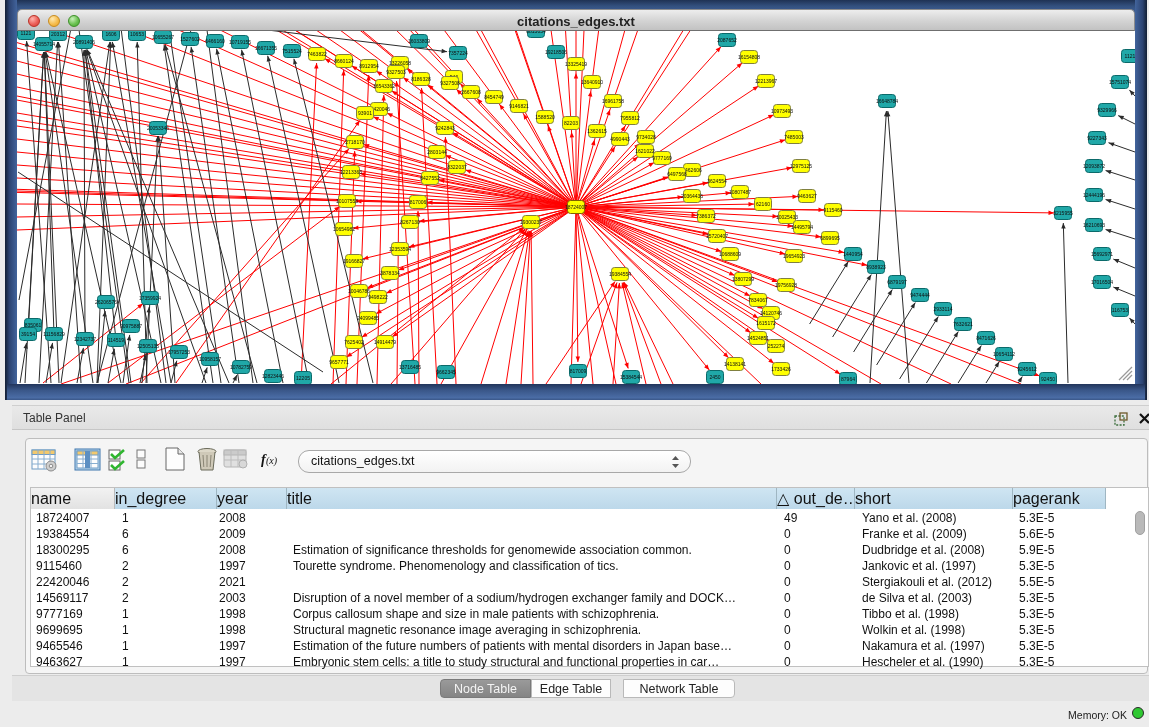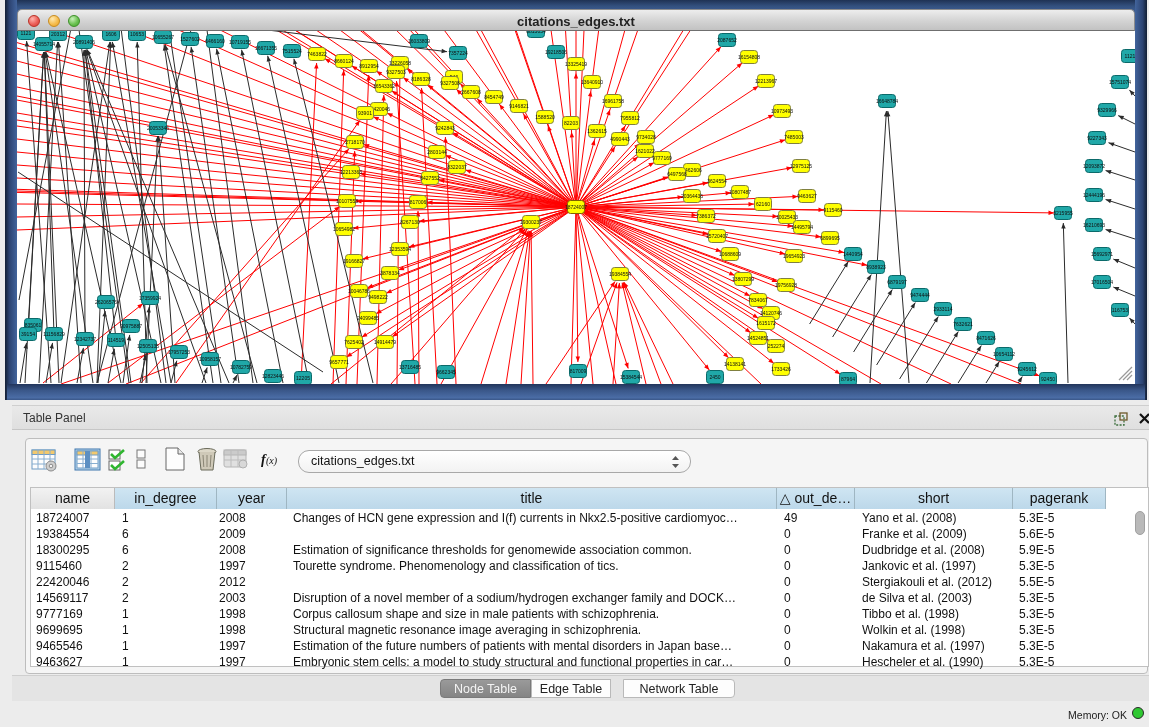--- a/index.html
+++ b/index.html
@@ -10,21 +10,21 @@
 .sideL{position:absolute;left:0;top:0;width:11px;height:100%;background:linear-gradient(90deg,#182741 0,#2c4371 30%,#42649c 100%)}
 .sideR{position:absolute;right:0;top:0;width:11px;height:100%;background:linear-gradient(270deg,#182741 0,#2c4371 30%,#42649c 100%)}
 .botband{position:absolute;left:1px;right:1px;top:384px;height:16px;background:linear-gradient(180deg,#22355b 0,#3a5789 40%,#4a6ca5 85%,#3a5789 100%)}
 .tp{position:absolute;left:12px;top:400px;width:1149px;height:327px;background:#ececec}
 .tphead{position:absolute;left:0;top:5px;width:1149px;height:25px;background:linear-gradient(180deg,#e9e9e9,#dfdfdf);border-top:1px solid #cfcfcf;border-bottom:1px solid #c6c6c6}
 .tphead span{position:absolute;left:11px;top:5px;font-size:12px;color:#333}
 .panel{position:absolute;left:13px;top:38px;width:1123px;height:236px;background:#f5f5f5;border:1px solid #bdbdbd;border-radius:4px}
 .toolbar{position:absolute;left:0;top:0;width:100%;height:44px}
 .combo{position:absolute;left:272px;top:11px;width:393px;height:23px;background:linear-gradient(180deg,#ffffff,#f2f2f2);border:1px solid #a8a8a8;border-radius:11px;font-size:12.5px;color:#111;line-height:21px;padding-left:12px}
 .table{position:absolute;left:4px;top:48px;width:1119px;height:180px;background:#fff;border:1px solid #c0c0c0}
-.hdr{position:absolute;left:0;top:0;height:21px;border-right:1px solid #9fb6c2;background:linear-gradient(180deg,#cfe5f2,#bcd8ea);font-size:14px;text-align:center;line-height:21px;color:#111}
+.hdr{position:absolute;left:0;top:0;height:21px;border-right:1px solid #9fb6c2;background:linear-gradient(180deg,#cfe5f2,#bcd8ea);font-size:16px;line-height:21px;color:#111}
 .hdr.gray{background:linear-gradient(180deg,#f2f2f2,#e2e2e2);border-right:1px solid #bbb}
 .row{position:absolute;height:16px;font-size:12px;line-height:16px;color:#111;white-space:nowrap}
 .cell{position:absolute;top:0;height:16px;overflow:hidden}
 .tabs{position:absolute;left:0;top:275px;width:1149px;height:26px;background:#e4e4e4;border-top:1px solid #cfcfcf}
 .tab{position:absolute;top:3px;height:19px;font-size:12.5px;line-height:19px;text-align:center;background:#fdfdfd;border:1px solid #b9b9b9;color:#222}
 .status{position:absolute;left:0;top:301px;width:1149px;height:26px;background:#ececec}
 .rstrip{position:absolute;left:1141px;top:3px;width:7px;height:324px;background:linear-gradient(90deg,#7e7e7e,#a2a2a2);border-left:1px solid #6a6a6a}
 </style></head><body>
 <div class="win">
   <div class="titlebar">
@@ -762,21 +762,20 @@
       <div class="hdr" style="left:84px;width:102px">in_degree</div>
       <div class="hdr" style="left:186px;width:70px">year</div>
       <div class="hdr" style="left:256px;width:490px">title</div>
       <div class="hdr" style="left:746px;width:78px">△&nbsp;out_de…</div>
       <div class="hdr" style="left:824px;width:158px">short</div>
       <div class="hdr" style="left:982px;width:93px">pagerank</div>
       <div class="row" style="left:0;top:22px;width:1090px">
           <span class="cell" style="left:5px;width:80px">18724007</span>
           <span class="cell" style="left:91px;width:95px">1</span>
           <span class="cell" style="left:188px;width:68px">2008</span>
-          <span class="cell" style="left:262px;width:484px">Changes of HCN gene expression and I(f) currents in Nkx2.5-positive cardiomyoc…</span>
           <span class="cell" style="left:753px;width:70px">49</span>
           <span class="cell" style="left:831px;width:155px">Yano et al. (2008)</span>
           <span class="cell" style="left:988px;width:90px">5.3E-5</span>
         </div>
       <div class="row" style="left:0;top:38px;width:1090px">
           <span class="cell" style="left:5px;width:80px">19384554</span>
           <span class="cell" style="left:91px;width:95px">6</span>
           <span class="cell" style="left:188px;width:68px">2009</span>
           <span class="cell" style="left:753px;width:70px">0</span>
           <span class="cell" style="left:831px;width:155px">Franke et al. (2009)</span>
@@ -796,21 +795,21 @@
           <span class="cell" style="left:91px;width:95px">2</span>
           <span class="cell" style="left:188px;width:68px">1997</span>
           <span class="cell" style="left:262px;width:484px">Tourette syndrome. Phenomenology and classification of tics.</span>
           <span class="cell" style="left:753px;width:70px">0</span>
           <span class="cell" style="left:831px;width:155px">Jankovic et al. (1997)</span>
           <span class="cell" style="left:988px;width:90px">5.3E-5</span>
         </div>
       <div class="row" style="left:0;top:86px;width:1090px">
           <span class="cell" style="left:5px;width:80px">22420046</span>
           <span class="cell" style="left:91px;width:95px">2</span>
-          <span class="cell" style="left:188px;width:68px">2012</span>
+          <span class="cell" style="left:188px;width:68px">2021</span>
           <span class="cell" style="left:753px;width:70px">0</span>
           <span class="cell" style="left:831px;width:155px">Stergiakouli et al. (2012)</span>
           <span class="cell" style="left:988px;width:90px">5.5E-5</span>
         </div>
       <div class="row" style="left:0;top:102px;width:1090px">
           <span class="cell" style="left:5px;width:80px">14569117</span>
           <span class="cell" style="left:91px;width:95px">2</span>
           <span class="cell" style="left:188px;width:68px">2003</span>
           <span class="cell" style="left:262px;width:484px">Disruption of a novel member of a sodium/hydrogen exchanger family and DOCK…</span>
           <span class="cell" style="left:753px;width:70px">0</span>
@@ -841,21 +840,21 @@
           <span class="cell" style="left:188px;width:68px">1997</span>
           <span class="cell" style="left:262px;width:484px">Estimation of the future numbers of patients with mental disorders in Japan base…</span>
           <span class="cell" style="left:753px;width:70px">0</span>
           <span class="cell" style="left:831px;width:155px">Nakamura et al. (1997)</span>
           <span class="cell" style="left:988px;width:90px">5.3E-5</span>
         </div>
       <div class="row" style="left:0;top:166px;width:1090px">
           <span class="cell" style="left:5px;width:80px">9463627</span>
           <span class="cell" style="left:91px;width:95px">1</span>
           <span class="cell" style="left:188px;width:68px">1997</span>
-          <span class="cell" style="left:262px;width:484px">Embryonic stem cells: a model to study structural and functional properties in car…</span>
+          <span class="cell" style="left:262px;width:484px">Embryonic stem cells: a title to study structural and functional properties in car…</span>
           <span class="cell" style="left:753px;width:70px">0</span>
           <span class="cell" style="left:831px;width:155px">Hescheler et al. (1990)</span>
           <span class="cell" style="left:988px;width:90px">5.3E-5</span>
         </div>
       <div style="position:absolute;right:3px;top:23px;width:10px;height:24px;background:#b9b9b9;border:1px solid #a0a0a0;border-radius:5px"></div>
     </div>
   </div>
   <div class="tabs">
     <div class="tab" style="left:428px;width:91px;background:linear-gradient(180deg,#9a9a9a,#848484);color:#f4f4f4;border-color:#7a7a7a;border-radius:4px 0 0 4px">Node Table</div>
     <div class="tab" style="left:519px;width:80px">Edge Table</div>

